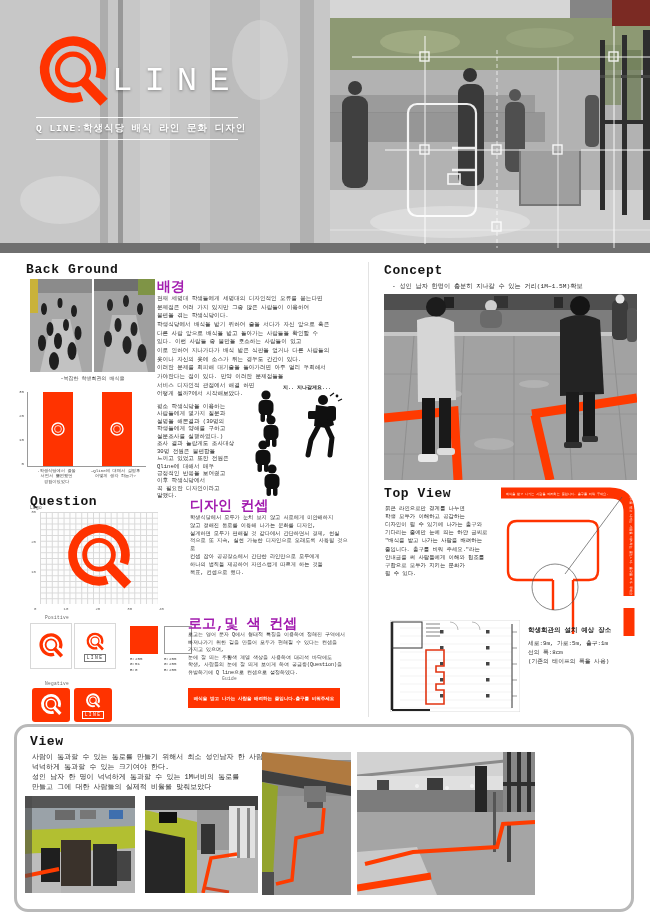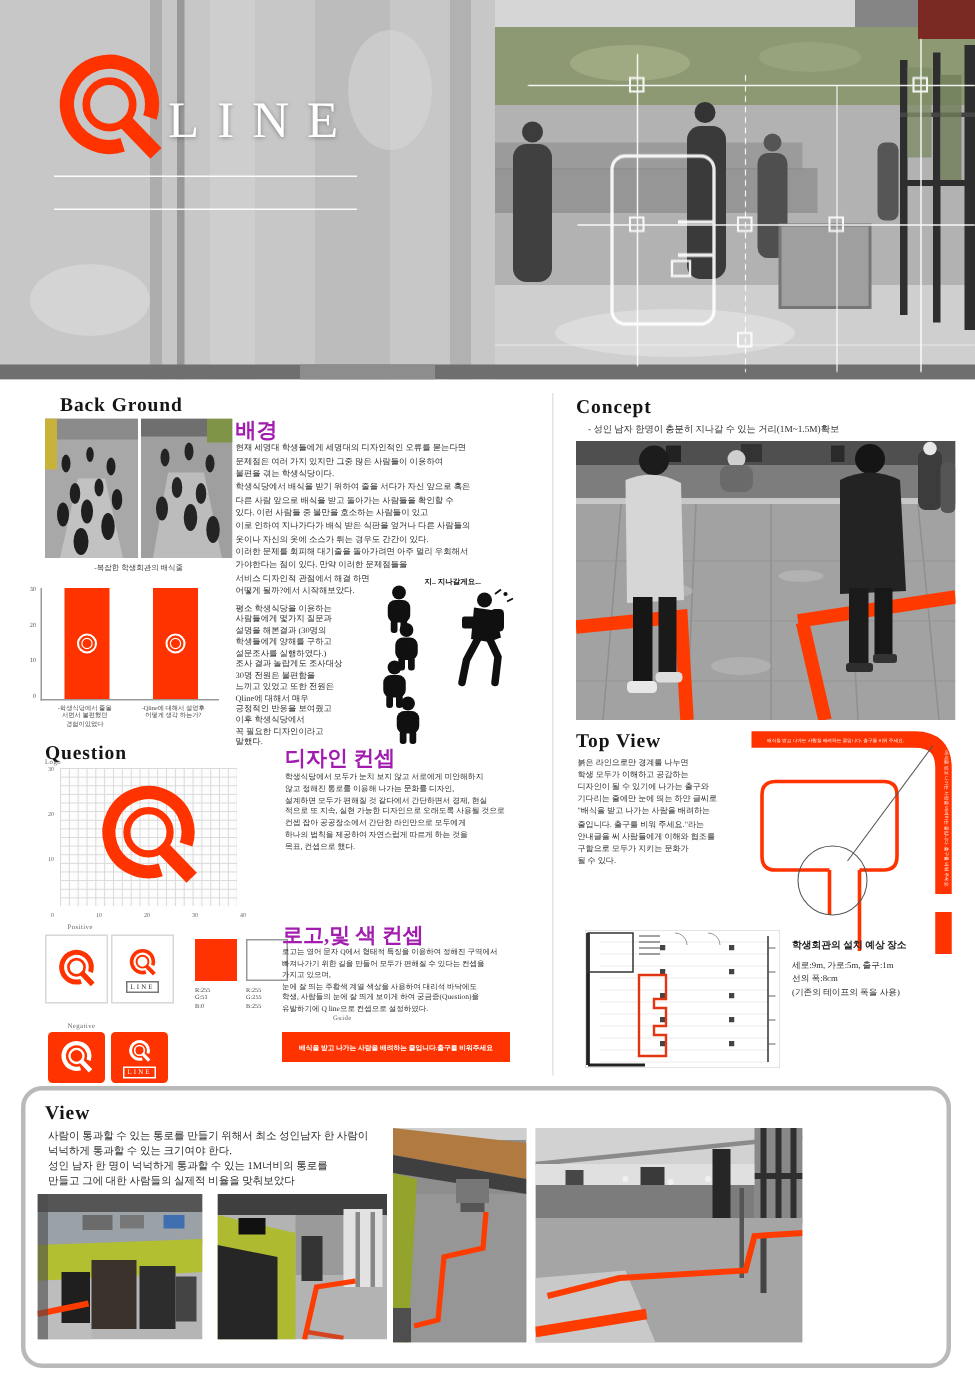--- a/index.html
+++ b/index.html
@@ -1,17 +1,17 @@
 <!DOCTYPE html>
 <html><head>
 <meta charset="utf-8">
 <style>
   html,body { margin:0; padding:0; background:#ffffff; }
   .poster { position:relative; width:650px; height:920px; overflow:hidden; background:#fff;
-            font-family:Liberation Serif, serif; color:#111; }
+            font-family:Liberation Mono, monospace; color:#111; }
   .abs { position:absolute; }
   svg { display:block; }
   .h-en { font-weight:bold; font-size:13px; letter-spacing:0.6px; color:#151515; }
   .h-ko { font-weight:bold; font-size:14px; color:#a21caf; }
   .txt { white-space:pre-line; color:#2b2b2b; }
   .cap { font-size:5px; color:#3a3a3a; }
   .lbl { font-size:4.5px; color:#666; letter-spacing:0.3px; }
   
   .wordmark { font-size:34px; letter-spacing:12px; color:#fff; font-weight:400;
               text-shadow:0 1px 3px rgba(0,0,0,0.35); }
@@ -130,25 +130,26 @@
         <rect x="448" y="174" width="12" height="10" stroke-width="1.6"></rect>
       </g>
     </svg>
   </div>
 
   <svg class="abs" style="left:30px;top:30px;color:#FF3300" width="86" height="86" viewBox="0 0 100 100">
       <use href="#qsym"></use>
     </svg>
   <div class="abs wordmark" style="left:112px;top:62px">LINE</div>
   <div class="abs wrule" style="left:36px;top:117px;width:202px"></div>
+  <div class="abs subtitle" style="left:36px;top:122px">Q LINE:학생식당 배식 라인 문화 디자인</div>
   <div class="abs wrule" style="left:36px;top:139px;width:202px"></div>
 
   <div class="abs" style="left:368px;top:262px;width:1px;height:455px;background:#e3e3e3"></div>
 
-  <div class="abs h-en" style="left:40px;top:262px">Back Ground</div>
+  <div class="abs h-en" style="left:26px;top:262px">Back Ground</div>
 
   <svg class="abs" style="left:30px;top:279px" width="62" height="93" viewBox="0 0 62 93" preserveAspectRatio="none">
     <rect width="62" height="93" fill="#a8a8a8"></rect>
     <rect width="62" height="14" fill="#8b8b8b"></rect>
     <rect width="8" height="34" fill="#c9b23a"></rect>
     <polygon points="22,40 40,40 52,93 10,93" fill="#c2c2c2"></polygon>
     <g fill="#1f1f1f">
       <ellipse cx="14" cy="30" rx="3" ry="6"></ellipse>
         <ellipse cx="30" cy="24" rx="2.5" ry="5"></ellipse>
       <ellipse cx="44" cy="32" rx="3" ry="6"></ellipse>

